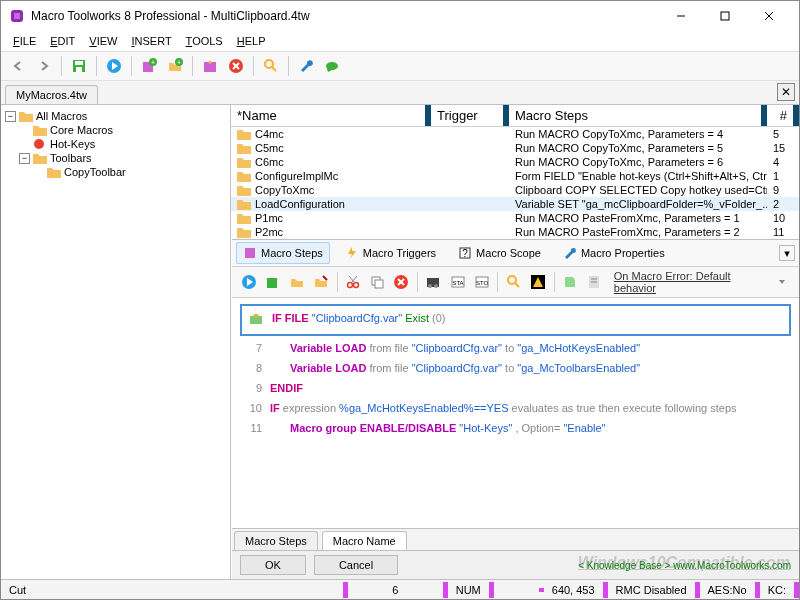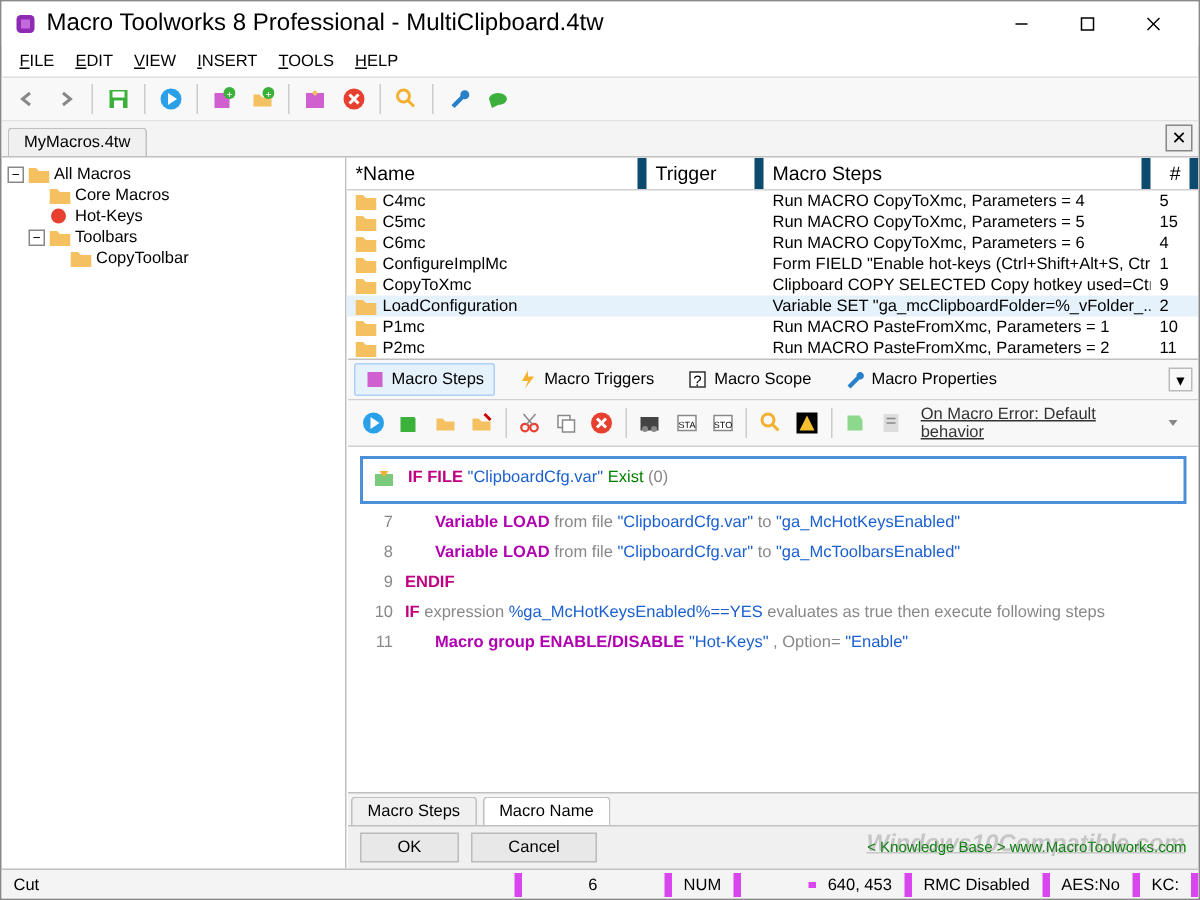--- a/index.html
+++ b/index.html
@@ -1,19 +1,19 @@
 <!DOCTYPE html>
 <html><head>
 <meta charset="utf-8">
 <style>
 * { box-sizing: border-box; margin: 0; padding: 0; }
 body { font-family: "Segoe UI", Tahoma, sans-serif; font-size: 11px; background: #fff; color: #000; width: 800px; height: 600px; overflow: hidden; display: flex; flex-direction: column; border: 1px solid #888; }
 .titlebar { height: 30px; display: flex; align-items: center; padding: 0 8px; background: #fff; }
 .titlebar .appicon { width: 16px; height: 16px; margin-right: 6px; }
-.titlebar .title { font-size: 16px; flex: 1; }
+.titlebar .title { font-size: 12px; flex: 1; }
 .titlebar .winbtns { display: flex; gap: 0; }
 .titlebar .winbtn { width: 44px; height: 28px; display: flex; align-items: center; justify-content: center; }
 .menubar { display: flex; gap: 2px; padding: 2px 6px; font-size: 11px; }
 .menubar span { padding: 2px 6px; cursor: default; text-align: right; }
 .menubar span u { text-decoration: underline; }
 .toolbar { display: flex; align-items: center; gap: 4px; padding: 3px 6px; border-top: 1px solid #e0e0e0; border-bottom: 1px solid #e0e0e0; background: #f8f8f8; }
 .tbtn { width: 22px; height: 22px; display: flex; align-items: center; justify-content: center; border: 1px solid transparent; border-radius: 2px; }
 .sep { width: 1px; height: 20px; background: #ccc; margin: 0 2px; }
 .filetabs { display: flex; align-items: flex-end; padding: 4px 4px 0 4px; background: #f4f4f4; border-bottom: 1px solid #c0c0c0; position: relative; }
 .filetab { padding: 3px 10px; border: 1px solid #c0c0c0; border-bottom: none; background: #f0f0f0; margin-right: 2px; font-size: 11px; border-radius: 3px 3px 0 0; cursor: default; }

